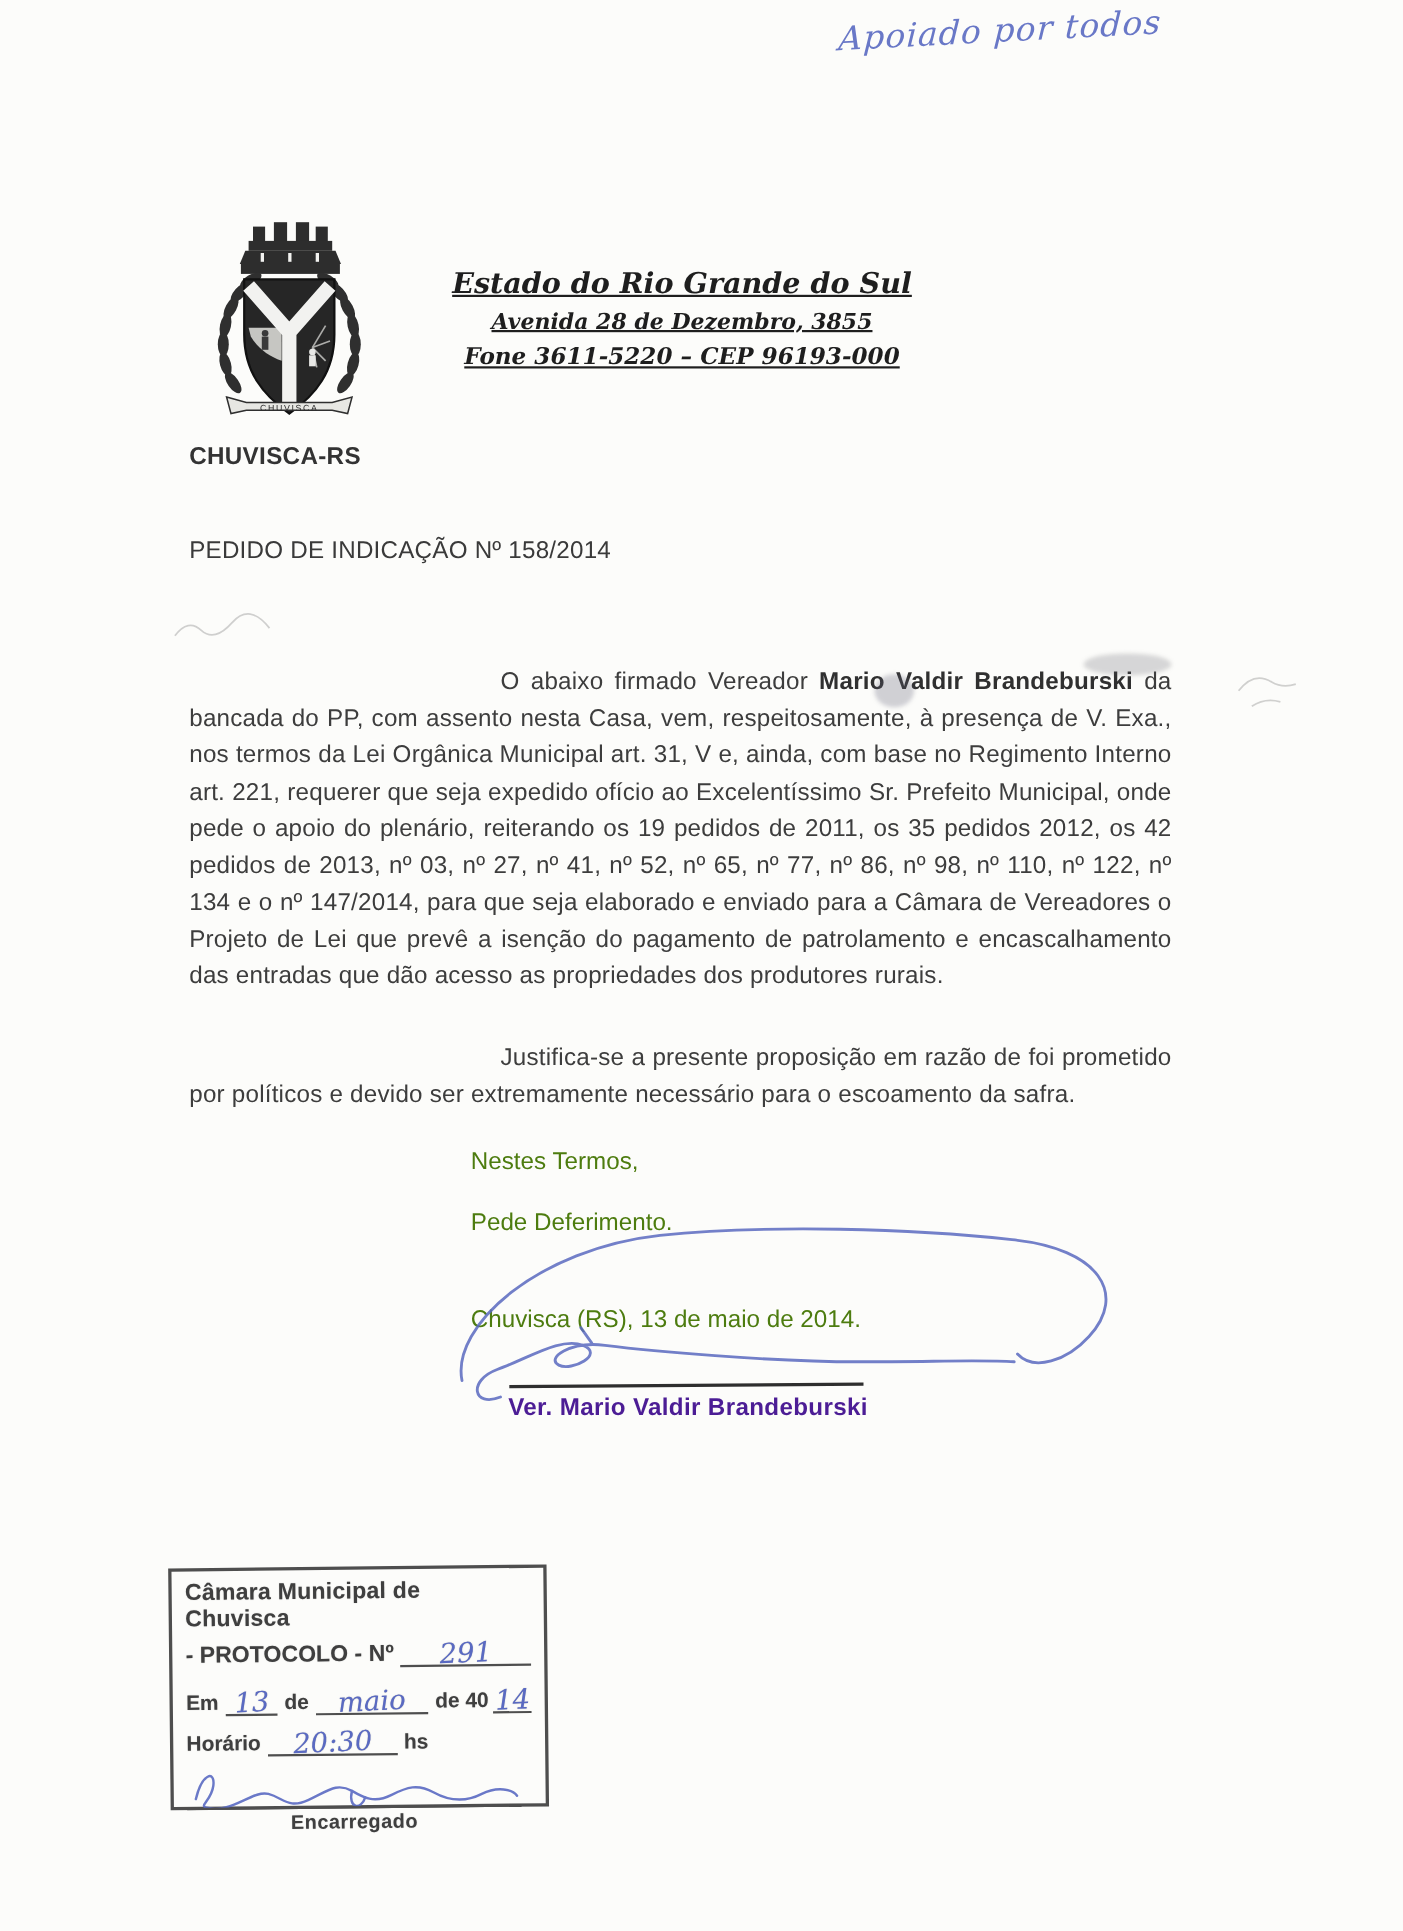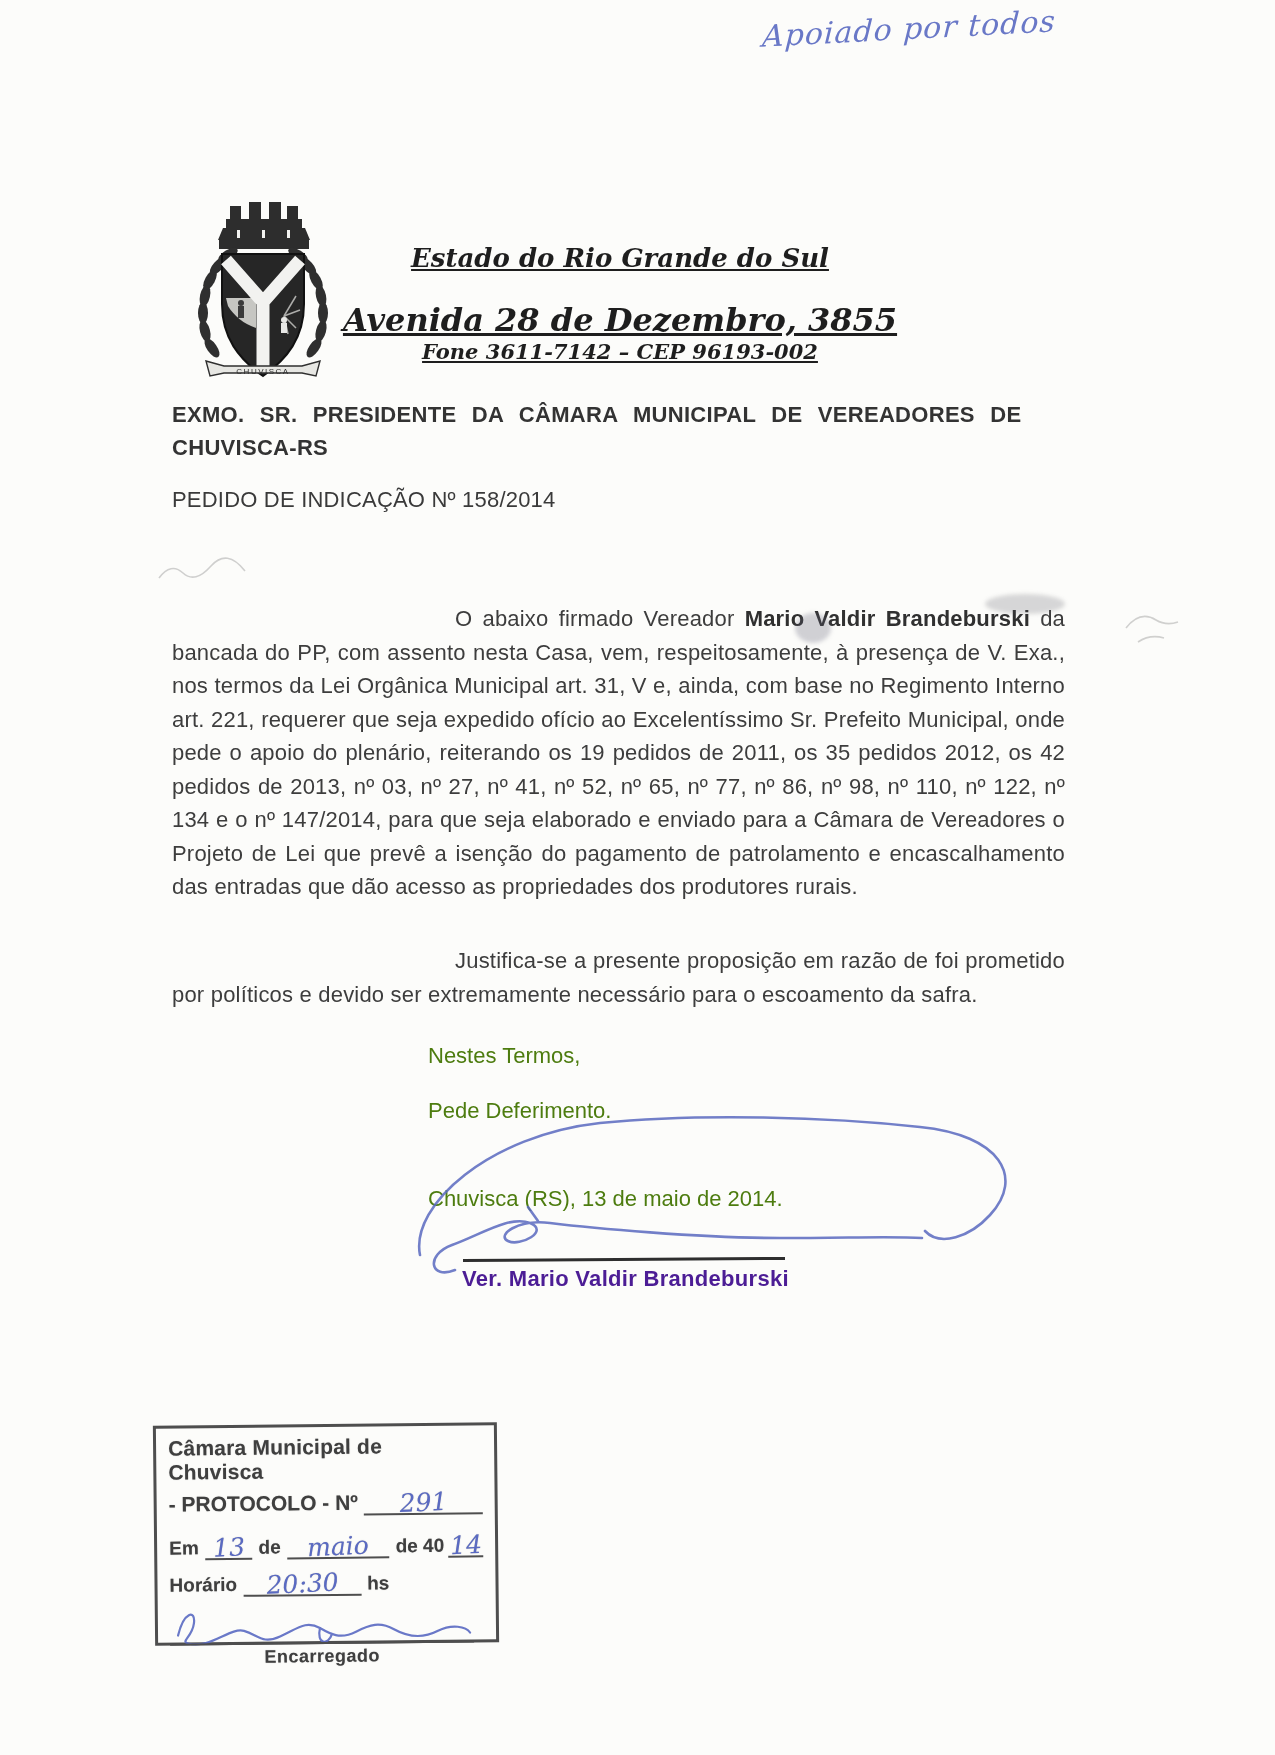--- a/index.html
+++ b/index.html
@@ -29,21 +29,21 @@
   
   .crest{left:192px;top:198px;width:142px;height:198px;}
   .head-text{
     left:320px;top:240px;width:600px;text-align:center;
     font-family:"DejaVu Serif", serif;font-style:italic;font-weight:bold;
     color:#1e1e1e;
     text-decoration:underline;
   }
   .head-line1{font-size:26px;line-height:36px;}
   .head-line2{font-size:27px;line-height:38px;}
-  .head-line3{font-size:32px;line-height:33px;margin-top:28px;}
+  .head-line3{font-size:20px;line-height:33px;}
   .head-line4{font-size:21px;line-height:30px;}
 
   
   .recipient{left:172px;top:398px;width:893px;color:#333;font-weight:bold;
     font-size:22px;line-height:33px;letter-spacing:.3px;}
   .recipient .wide{word-spacing:9px;display:block;}
   .subject{left:172px;top:487px;width:893px;font-size:22px;letter-spacing:.2px;color:#3a3a3a;}
 
   
   .para{
@@ -141,25 +141,24 @@
   </g>
   <g>
     <path d="M14 163 l18 5 h78 l18 -5 -4 15 -14 -3 h-78 l-14 3 z" fill="#e7e7e3" stroke="#2f2f2f" stroke-width="1.4"></path>
     <text x="71" y="176" text-anchor="middle" font-size="8" letter-spacing="1.5" fill="#2d2d2d">CHUVISCA</text>
   </g>
 </svg>
 
 <div class="abs head-text">
   <div class="head-line1">Estado do Rio Grande do Sul</div>
   <div class="head-line3">Avenida 28 de Dezembro, 3855</div>
-  <div class="head-line4">Fone 3611-7142 – CEP 96193-002</div>
+  <div class="head-line4">Fone 3611-5220 – CEP 96193-000</div>
 </div>
 
 <div class="abs recipient">
-  <span class="wide">EXMO. SR. PRESIDENTE DA CÂMARA MUNICIPAL DE VEREADORES DE</span>
   <span>CHUVISCA-RS</span>
 </div>
 
 <div class="abs subject">PEDIDO DE INDICAÇÃO Nº 158/2014</div>
 
 <div class="abs para p1">
   <span>O abaixo firmado Vereador </span><b>Mario Valdir Brandeburski</b><span> da bancada do PP, com assento nesta Casa, vem, respeitosamente, à presença de V. Exa., nos termos da Lei Orgânica Municipal art. 31, V e, ainda, com base no Regimento Interno art. 221, requerer que seja expedido ofício ao Excelentíssimo Sr. Prefeito Municipal, onde pede o apoio do plenário, reiterando os 19 pedidos de 2011, os 35 pedidos 2012, os 42 pedidos de 2013, nº 03, nº 27, nº 41, nº 52, nº 65, nº 77, nº 86, nº 98, nº 110, nº 122, nº 134 e o nº 147/2014, para que seja elaborado e enviado para a Câmara de Vereadores o Projeto de Lei que prevê a isenção do pagamento de patrolamento e encascalhamento das entradas que dão acesso as propriedades dos produtores rurais.</span>
 </div>
 
 <div class="abs para p2">Justifica-se a presente proposição em razão de foi prometido por políticos e devido ser extremamente necessário para o escoamento da safra.</div>

